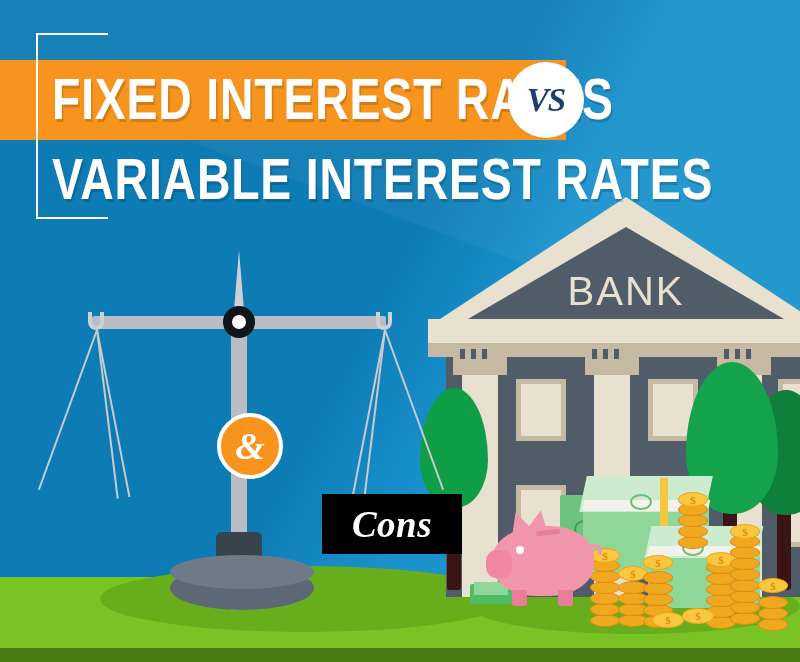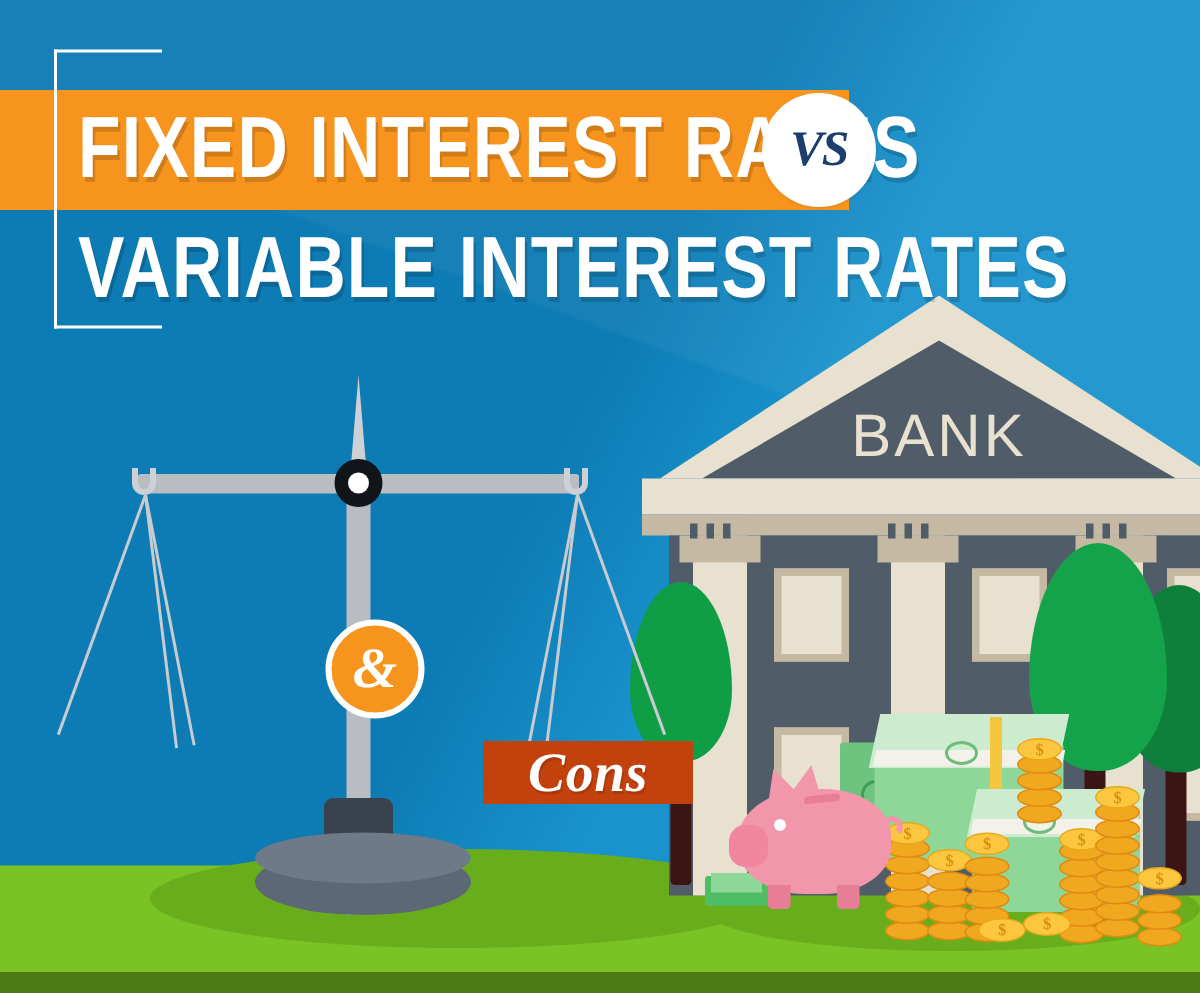--- a/index.html
+++ b/index.html
@@ -116,21 +116,21 @@
   .base-col{position:absolute;left:186px;top:282px;width:46px;height:68px;background:#39434e;border-radius:6px;}
   .base-disc{position:absolute;left:140px;top:316px;width:144px;height:44px;border-radius:50%/50%;background:#5c6875;}
   .base-disc-top{position:absolute;left:140px;top:305px;width:144px;height:34px;border-radius:50%;background:#6e7a87;}
 
   .sign{
     position:absolute;display:flex;align-items:center;justify-content:center;
     color:#ffffff;font-family:"Liberation Serif",serif;font-style:italic;font-weight:bold;
     font-size:37px;letter-spacing:0.5px;text-shadow:1px 2px 0 rgba(0,0,0,0.12);
   }
   .sign-pros{left:10px;top:494px;width:156px;height:50px;background:#1cb713;}
-  .sign-cons{left:322px;top:494px;width:140px;height:42px;background:#c2410c;}
+  .sign-cons{left:322px;top:494px;width:140px;height:60px;background:#000000;}
 
   
   .bill-stack{position:absolute;background:#8fd699;border-radius:2px;}
   .bill-top{position:absolute;background:#cdeccf;}
   .bill-band{position:absolute;background:#f2f2ea;}
   .bill-band2{position:absolute;background:#f5c73f;}
   .bill-oval{position:absolute;border:2px solid #6ebd7a;border-radius:50%;}
 
   .coin-stack{position:absolute;}
   .coin{position:absolute;width:100%;height:13px;border-radius:50%;background:#f0a820;border:1.5px solid #e08a10;}

